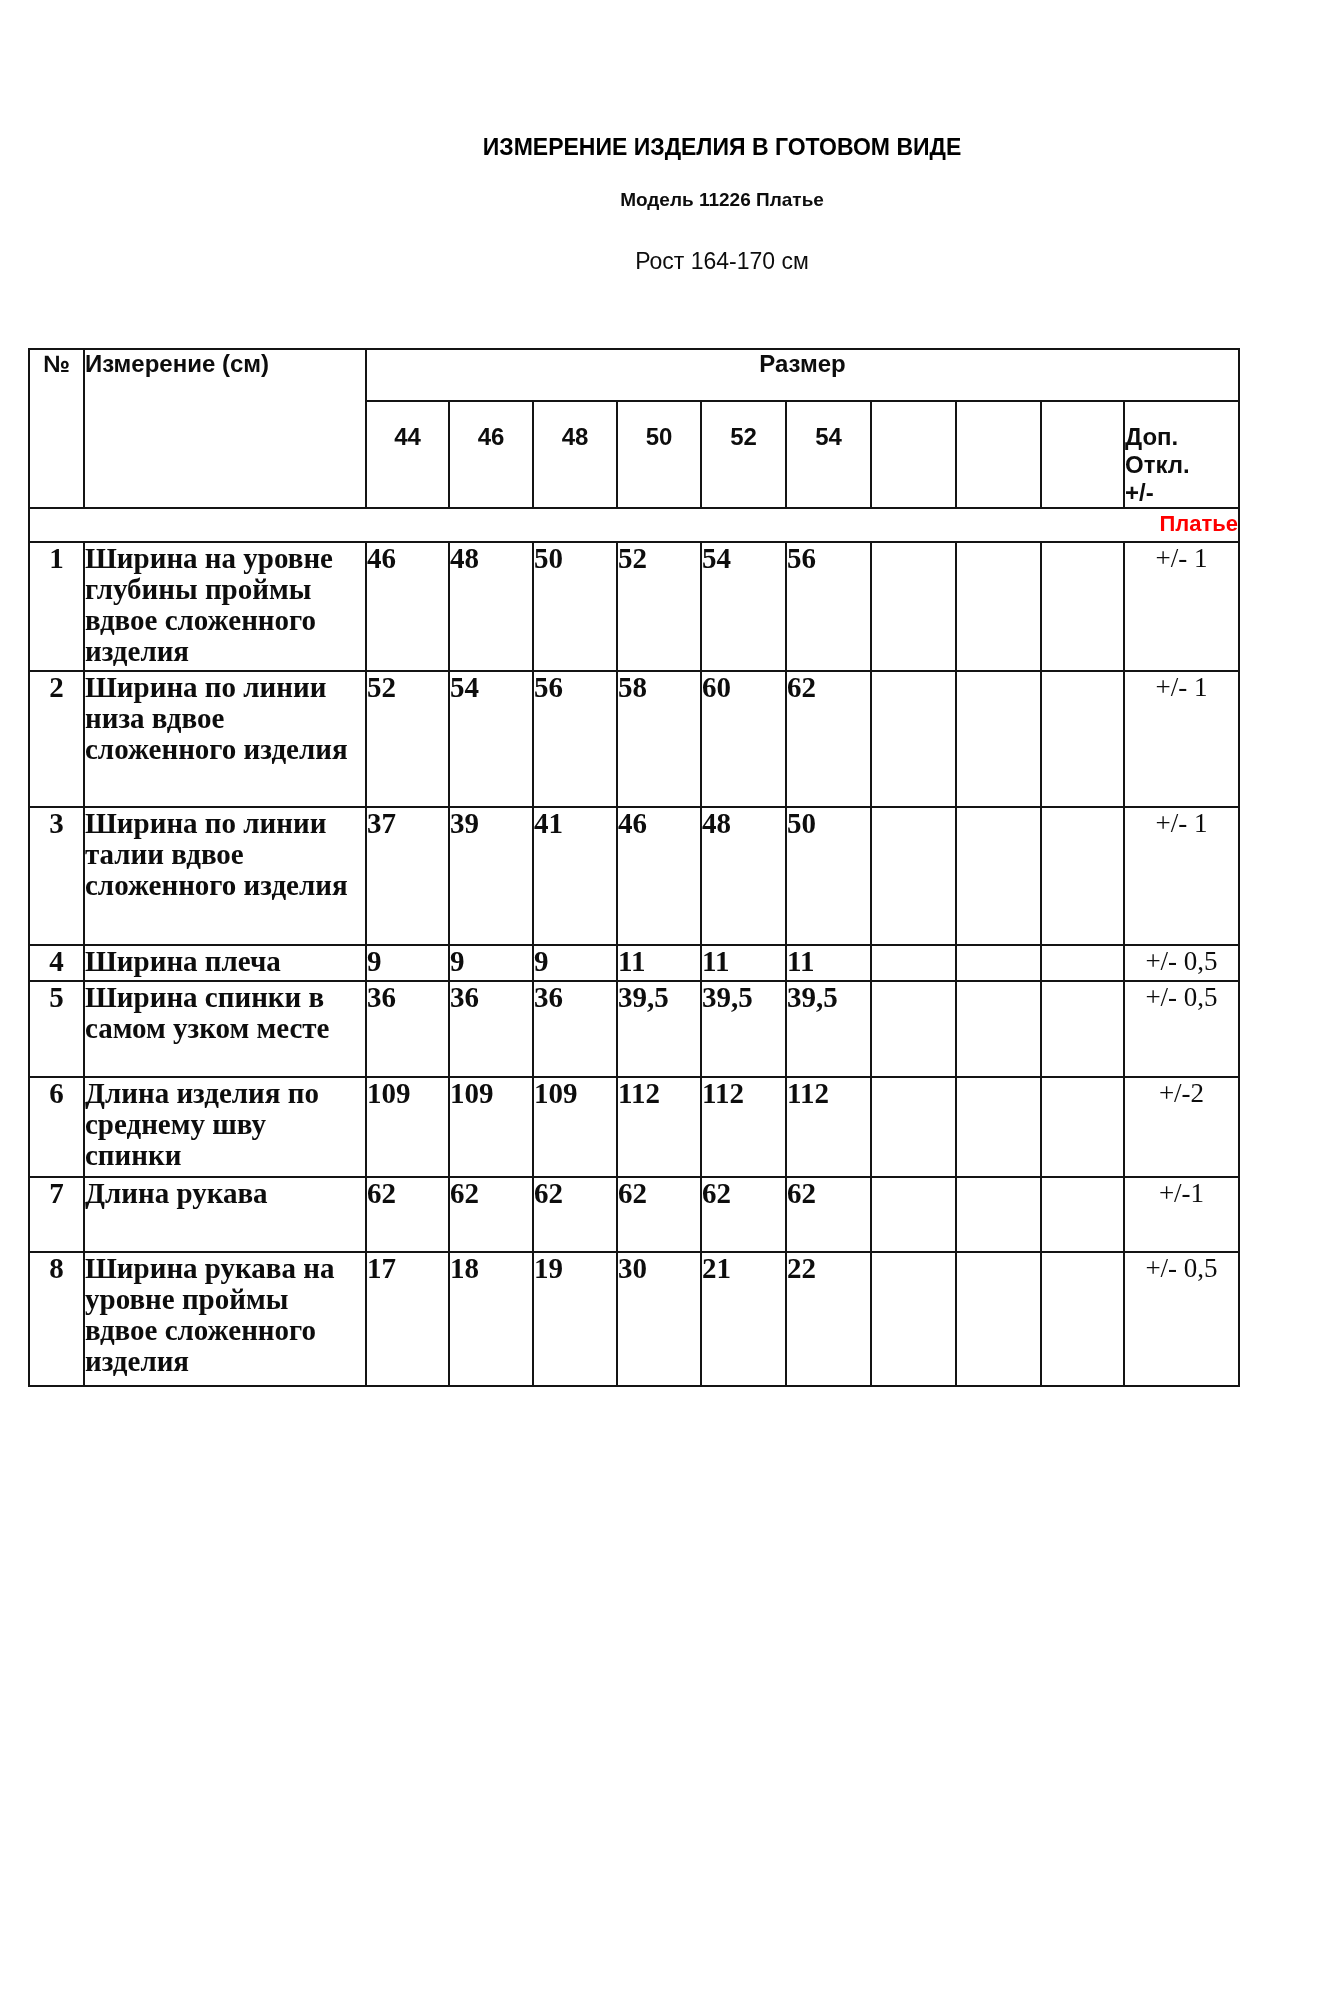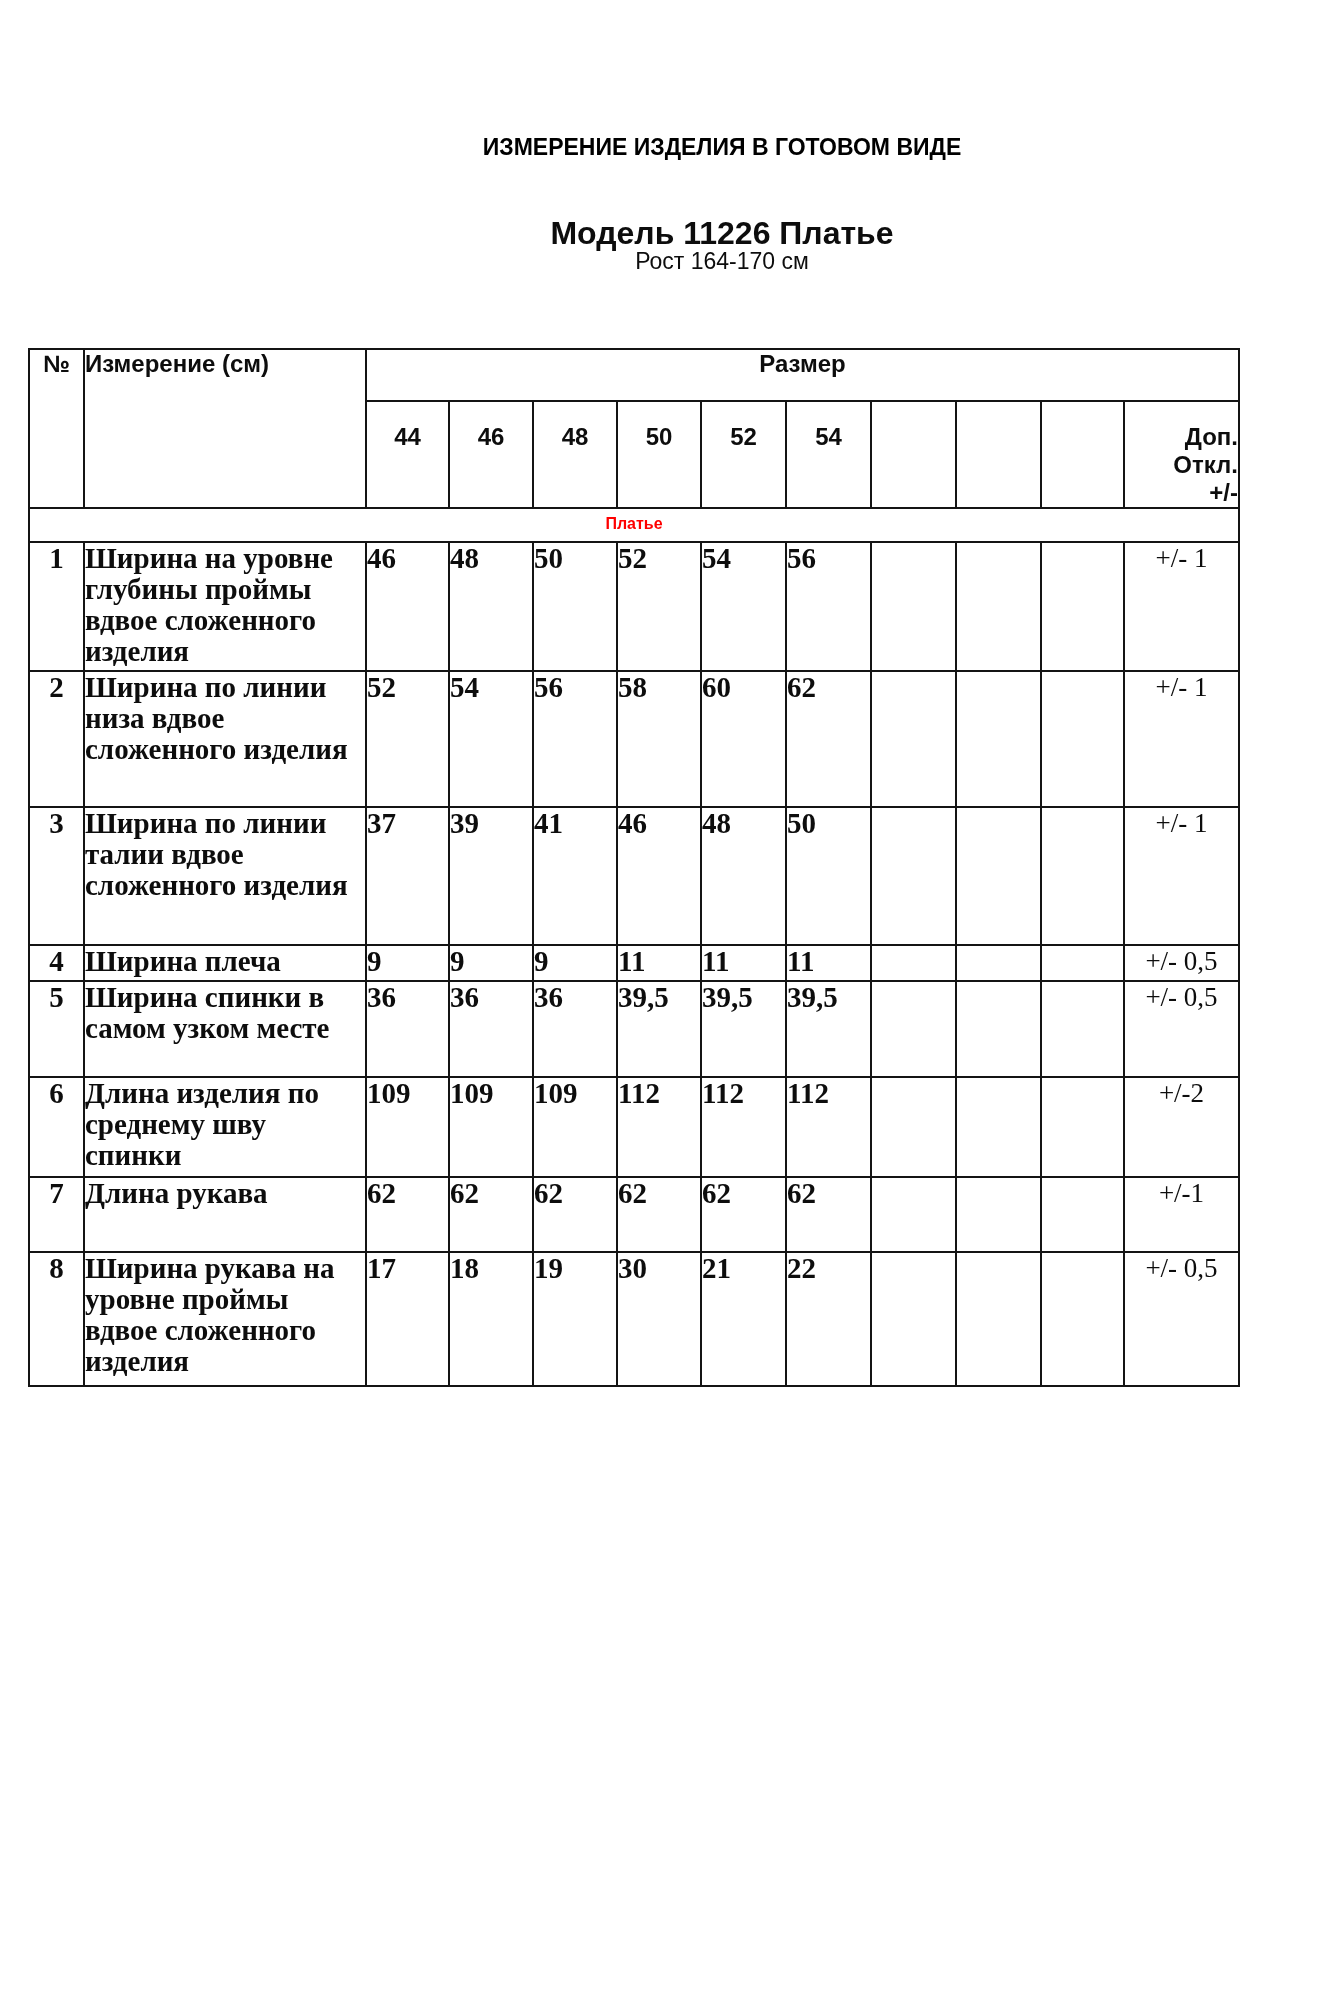--- a/index.html
+++ b/index.html
@@ -3,44 +3,44 @@
 <meta charset="utf-8">
 <style>
   html,body{margin:0;padding:0;}
   body{
     width:1333px;height:2000px;background:#ffffff;position:relative;
     font-family:"Liberation Sans", sans-serif;color:#0d0d0d;
     -webkit-font-smoothing:antialiased;
   }
   .heading-line{position:absolute;left:111px;right:0;text-align:center;white-space:pre;}
   .title{top:134px;font-size:23px;font-weight:bold;}
-  .subtitle{top:189px;font-size:32px;font-weight:bold;margin-top:26px;}
+  .subtitle{top:189px;font-size:19px;font-weight:bold;}
   .rost{top:248px;font-size:23px;font-weight:normal;}
 
   table.mtable{
     position:absolute;left:28px;top:348px;width:1210px;
     border-collapse:collapse;table-layout:fixed;background:#fff;
   }
   .mtable th,.mtable td{
     border:2px solid #141414;vertical-align:top;padding:0;overflow:hidden;
   }
   tr.h1{height:52px;}
   tr.h2{height:89px;}
   tr.section-row{height:34px;}
 
   th{font-weight:bold;}
   .hdr{font-size:24px;font-family:"Liberation Sans",sans-serif;}
   .hdr-num{text-align:center;padding-top:9px;}
   .hdr-measure{text-align:left;padding:9px 4px 0 14px;}
   .hdr-size{text-align:center;padding-top:9px;border-radius:13px;}
   .h2 th{text-align:center;padding-top:21px;}
-  .hdr-tol span{display:block;line-height:28px;text-align:right;}
+  .hdr-tol span{display:block;line-height:28px;text-align:left;}
 
   .section-cell{
-    text-align:center;font-weight:bold;font-size:16px;
+    text-align:right;font-weight:bold;font-size:22px;
     vertical-align:middle;line-height:30px;padding:0;
     font-family:"Liberation Sans",sans-serif;
   }
 
   .c-num-cell{
     text-align:center;font-family:"Liberation Serif",serif;font-weight:bold;
     font-size:29px;line-height:31px;padding-top:3px;
   }
   .c-name-cell{
     font-family:"Liberation Serif",serif;font-weight:bold;

